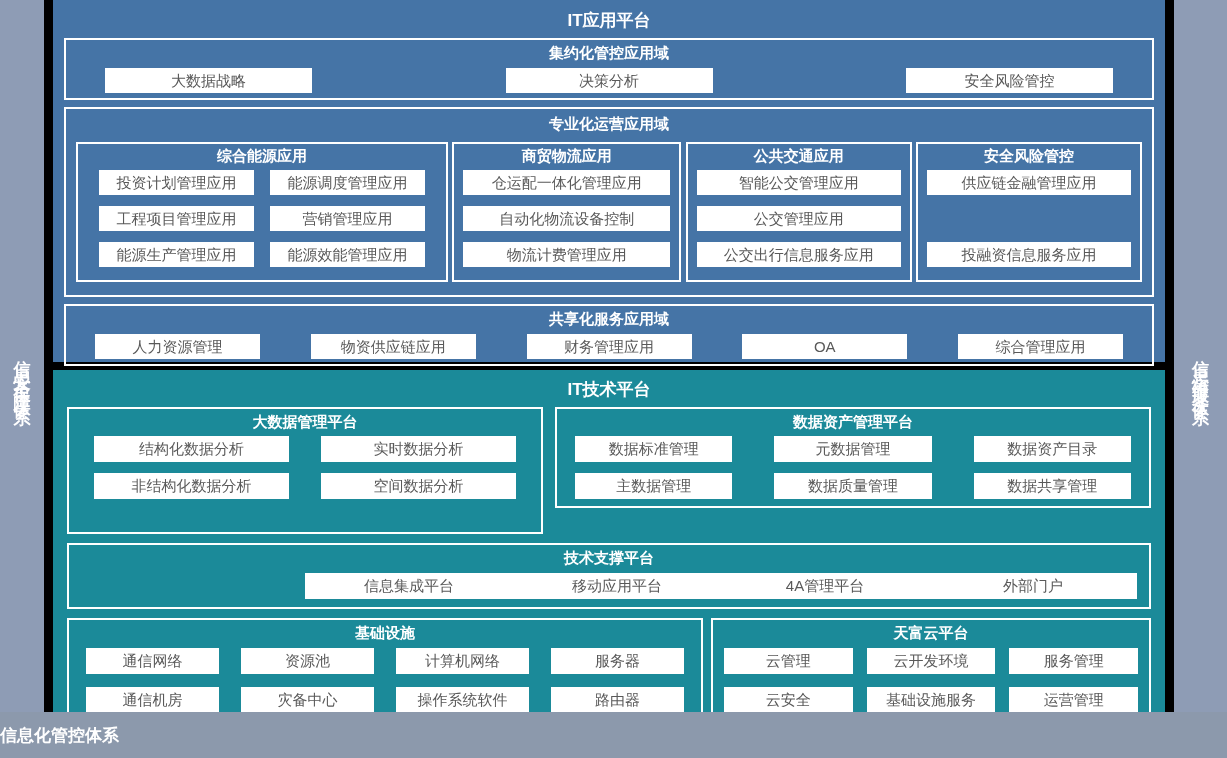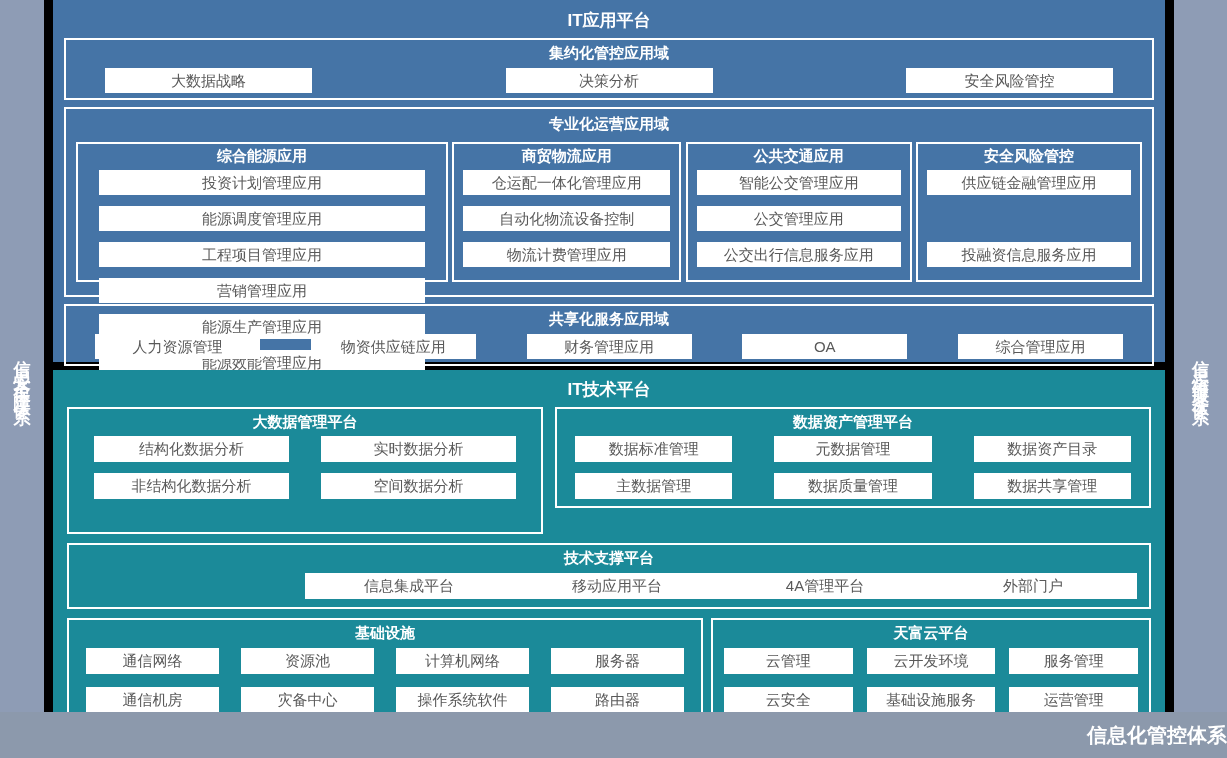--- a/index.html
+++ b/index.html
@@ -12,22 +12,22 @@
   .side.left{left:0;width:44px;background:var(--sidebar,#8e9cb5);}
   .side.right{right:0;width:53px;background:var(--sidebar,#8e9cb5);}
   .vtext{
     color:#fff;font-weight:bold;font-size:17px;line-height:1;
     writing-mode:vertical-rl;text-orientation:upright;letter-spacing:7px;
     transform:translateY(18px);
   }
   .bottombar{
     position:absolute;left:0;top:712px;width:1227px;height:46px;
     background:var(--bottombar,#8c99ac);
-    display:flex;align-items:center;justify-content:flex-end;
-    color:#fff;font-weight:bold;font-size:20px;
+    display:flex;align-items:center;justify-content:flex-start;
+    color:#fff;font-weight:bold;font-size:17px;
   }
   .frame{
     position:absolute;left:44px;top:0;width:1130px;height:712px;
     background:#000;box-sizing:border-box;
     padding:0 9px 6px 9px;
     display:flex;flex-direction:column;gap:8px;
   }
   .panel{box-sizing:border-box;}
   .panel.blue{background:var(--blue,#4574a6);height:362px;flex:0 0 auto;}
   .panel.teal{background:var(--teal,#1b8a99);flex:1 1 auto;}
@@ -46,21 +46,21 @@
   
   .d-specialized{height:190px;}
   .d-specialized .dtitle{padding:6px 0 8px;}
   .groups{display:flex;justify-content:space-between;padding:0 10px;}
   .group{border:2px solid #fff;box-sizing:border-box;height:140px;}
   .gtitle{text-align:center;color:#fff;font-weight:bold;font-size:15px;padding:3px 0 2px;}
   .g1{width:372px;}
   .g2{width:229px;}
   .g3{width:226px;}
   .g4{width:226px;}
-  .grid2{display:grid;grid-template-columns:1fr;gap:11px 16px;padding:2px 21px 0;}
+  .grid2{display:grid;grid-template-columns:1fr 1fr;gap:11px 16px;padding:2px 21px 0;}
   .gcol{display:flex;flex-direction:column;gap:11px;padding:2px 9px 0;}
   .gspacer{height:25px;}
   
   .d-shared{height:62px;margin-bottom:0;}
   .row-shared{display:flex;justify-content:space-between;padding:2px 29px 0;}
   .row-shared .wbox{width:165px;}
   
   .panel.teal .ptitle{padding:8px 0 6px;}
   .trow1{display:flex;gap:12px;margin:0 14px 9px;}
   .tpanel{border:2px solid #fff;box-sizing:border-box;}

